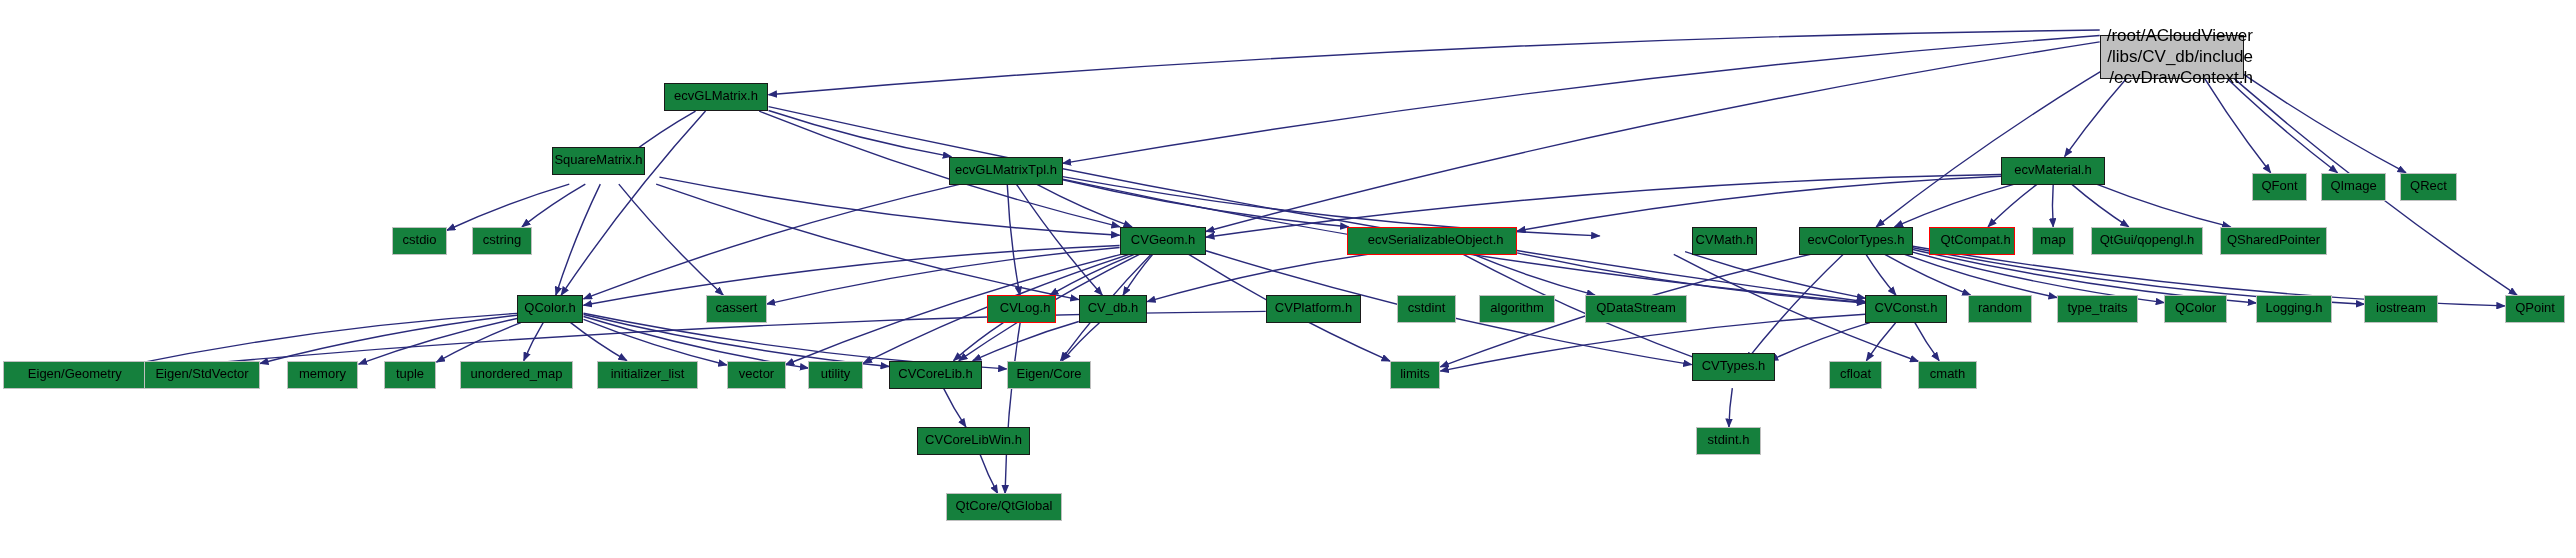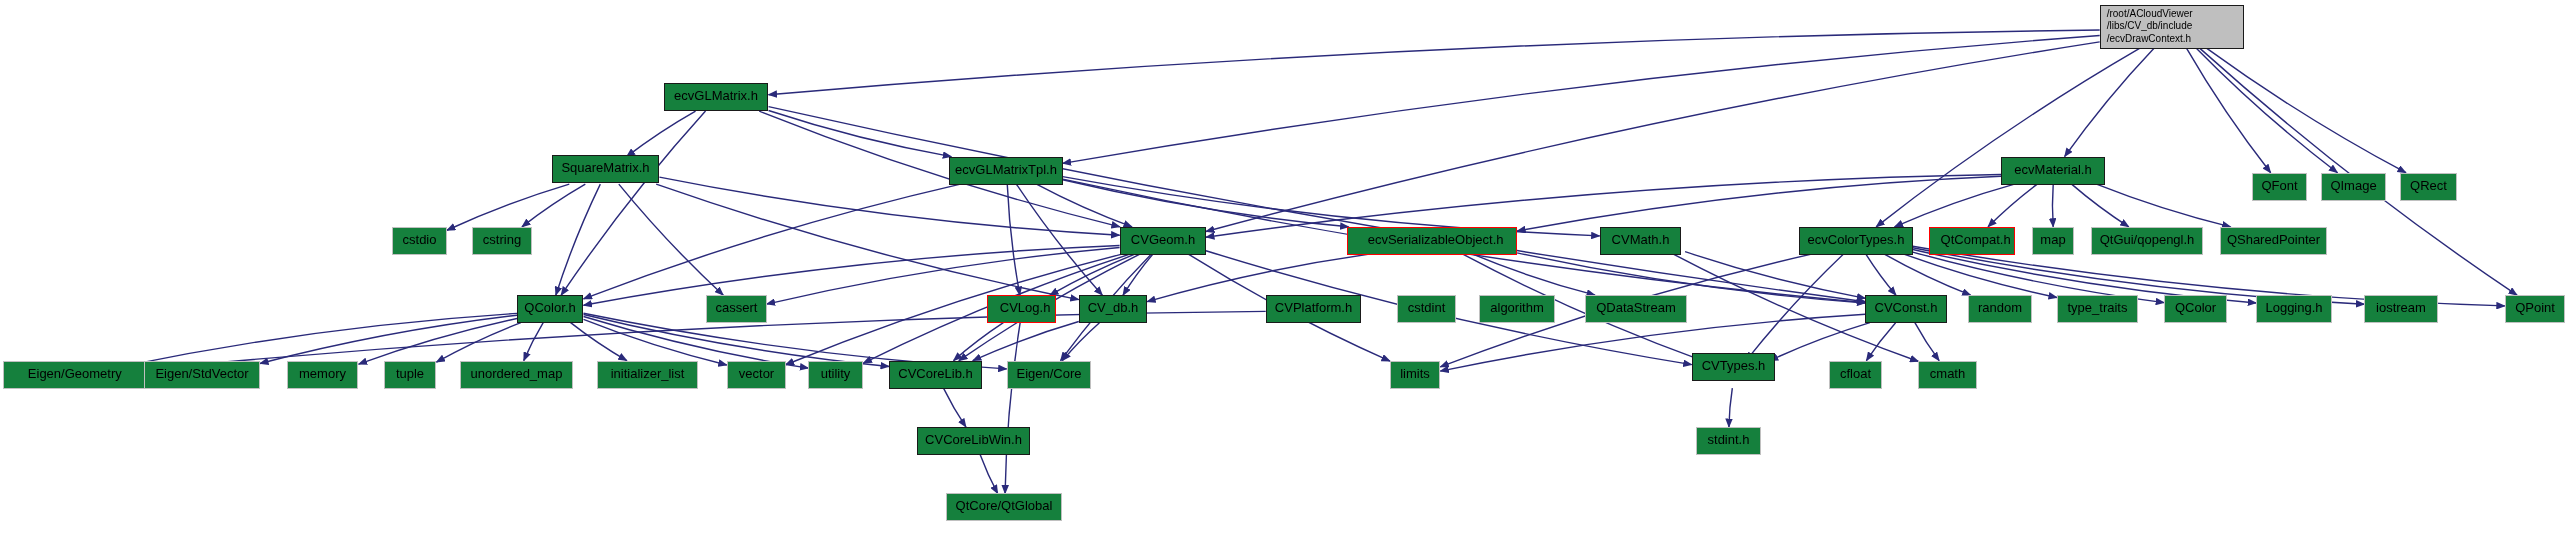--- a/index.html
+++ b/index.html
@@ -5,23 +5,23 @@
   html,body{margin:0;padding:0;background:#ffffff;}
   #canvas{position:relative;width:2576px;height:559px;background:#ffffff;
           font-family:"Liberation Sans","DejaVu Sans",sans-serif;overflow:hidden;}
   svg#edges{position:absolute;left:0;top:0;width:2576px;height:559px;}
   .node{position:absolute;box-sizing:border-box;display:flex;align-items:center;
         justify-content:center;text-align:center;background:#15803d;
         border:0.9px solid #c0c0c0;color:#000000;font-size:13px;line-height:1.15;
         white-space:pre;padding:0 3.8px;}
   .node.solid{border:1.5px solid #1a1a1a;}
   .node.red{border:1.5px solid #ff0000;padding-left:11px;}
-  .node.root{background:#bfbfbf;border:1.5px solid #1a1a1a;font-size:10px;
-             text-align:left;justify-content:flex-start;white-space:pre-line;
-             line-height:1.25;padding:1.9px 5.7px;}
+  .node.root{background:#bfbfbf;border:1.5px solid #1a1a1a;font-size:17px;
+             text-align:right;justify-content:flex-start;white-space:pre-line;
+             line-height:1.25;padding:1.9px 5.7px;margin-top:30px;}
 </style>
 </head>
 <body>
 
 <div id="canvas">
   <svg id="edges" viewBox="0 0 2715 589" preserveAspectRatio="none">
     <defs>
       <marker id="ah" markerWidth="10" markerHeight="8" refX="9" refY="4" orient="auto" markerUnits="userSpaceOnUse">
         <path d="M0,0 L10,4 L0,8 z" fill="#2a2a7a"></path>
       </marker>
@@ -111,28 +111,28 @@
       </g>
   </svg>
   <div id="node-layer">
       <div class="node root" style="left: 2100px; top: 4.7px; width: 144px; height: 44px;">/root/ACloudViewer
 /libs/CV_db/include
 /ecvDrawContext.h</div>
       <div class="node " style="left: 2252px; top: 173px; width: 55px; height: 27.5px;">QFont</div>
       <div class="node " style="left: 2321px; top: 173px; width: 65px; height: 27.5px;">QImage</div>
       <div class="node " style="left: 2400px; top: 173px; width: 57px; height: 27.5px;">QRect</div>
       <div class="node solid" style="left: 664px; top: 83px; width: 104px; height: 27.5px;">ecvGLMatrix.h</div>
-      <div class="node solid" style="left: 552px; top: 155px; width: 107px; height: 27.5px;">SquareMatrix.h</div>
+      <div class="node solid" style="left: 552px; top: 147px; width: 93px; height: 27.5px;">SquareMatrix.h</div>
       <div class="node solid" style="left: 949px; top: 157px; width: 114px; height: 27.5px;">ecvGLMatrixTpl.h</div>
       <div class="node solid" style="left: 2001px; top: 157px; width: 104px; height: 27.5px;">ecvMaterial.h</div>
       <div class="node " style="left: 392px; top: 227px; width: 55px; height: 27.5px;">cstdio</div>
       <div class="node " style="left: 472px; top: 227px; width: 60px; height: 27.5px;">cstring</div>
       <div class="node solid" style="left: 1120px; top: 227px; width: 86px; height: 27.5px;">CVGeom.h</div>
       <div class="node red" style="left: 1347px; top: 227px; width: 170px; height: 27.5px;">ecvSerializableObject.h</div>
-      <div class="node solid" style="left: 1600px; top: 227px; width: 81px; height: 27.5px;">CVMath.h</div>
+      <div class="node solid" style="left: 1692px; top: 227px; width: 65px; height: 27.5px;">CVMath.h</div>
       <div class="node solid" style="left: 1799px; top: 227px; width: 114px; height: 27.5px;">ecvColorTypes.h</div>
       <div class="node red" style="left: 1929px; top: 227px; width: 86px; height: 27.5px;">QtCompat.h</div>
       <div class="node " style="left: 2032px; top: 227px; width: 42px; height: 27.5px;">map</div>
       <div class="node " style="left: 2091px; top: 227px; width: 112px; height: 27.5px;">QtGui/qopengl.h</div>
       <div class="node " style="left: 2220px; top: 227px; width: 107px; height: 27.5px;">QSharedPointer</div>
       <div class="node solid" style="left: 517px; top: 295px; width: 66px; height: 27.5px;">QColor.h</div>
       <div class="node " style="left: 706px; top: 295px; width: 61px; height: 27.5px;">cassert</div>
       <div class="node red" style="left: 987px; top: 295px; width: 69px; height: 27.5px;">CVLog.h</div>
       <div class="node solid" style="left: 1079px; top: 295px; width: 68px; height: 27.5px;">CV_db.h</div>
       <div class="node solid" style="left: 1266px; top: 295px; width: 95px; height: 27.5px;">CVPlatform.h</div>

